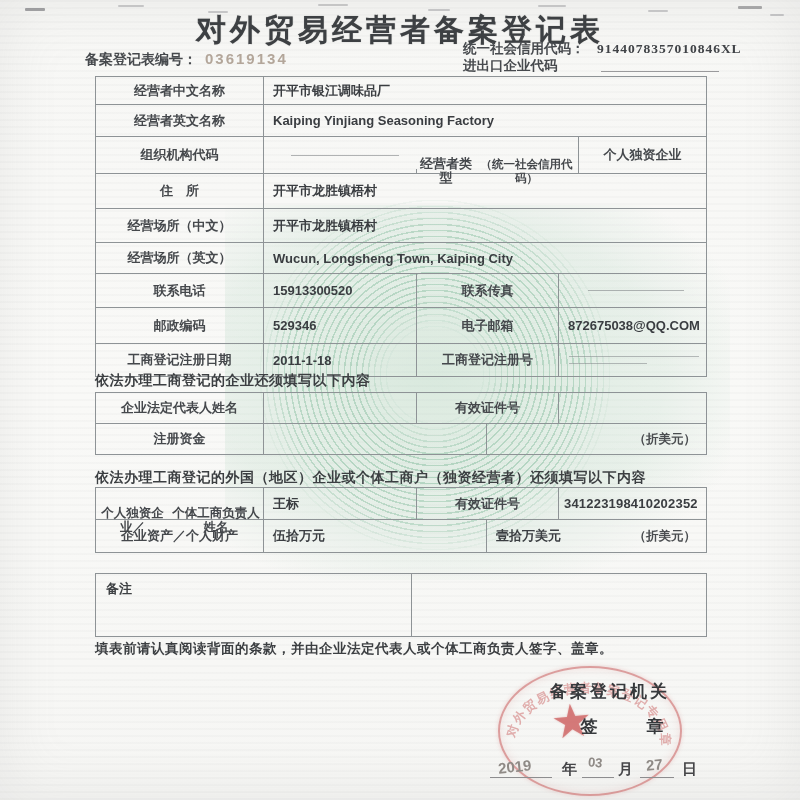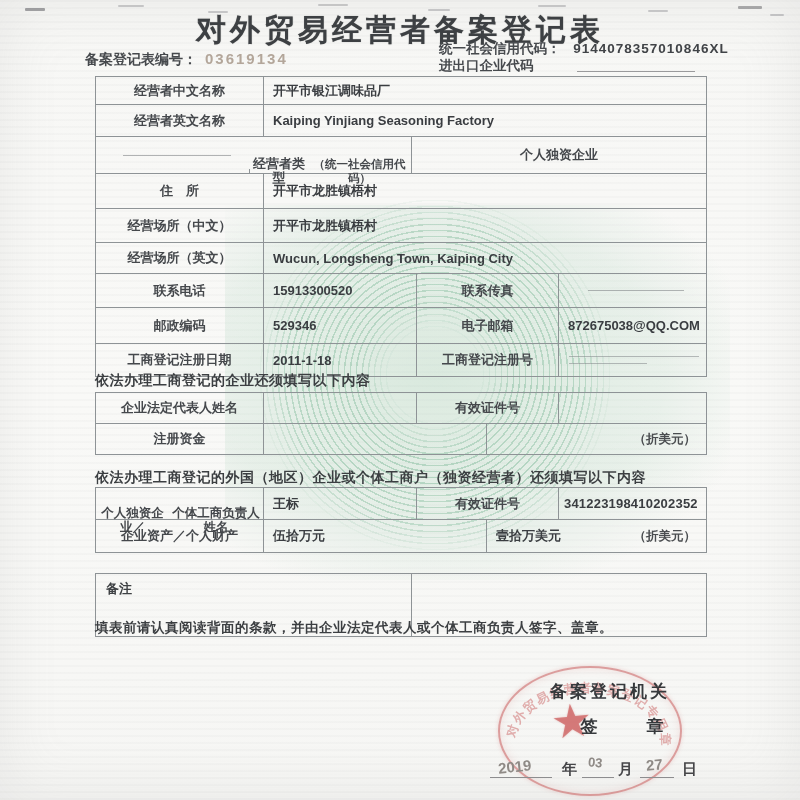--- a/index.html
+++ b/index.html
@@ -30,21 +30,21 @@
     -webkit-mask-image:radial-gradient(circle at 187px 177px, transparent 0 44px, #000 78px 148px, transparent 180px);
     mask-image:radial-gradient(circle at 187px 177px, transparent 0 44px, #000 78px 148px, transparent 180px);
     pointer-events:none;
   }
   
   .title{
     position:absolute;left:0;top:10px;width:800px;text-align:center;
     font-size:30px;font-weight:bold;letter-spacing:4px;color:#3d4043;
     text-shadow:0 0 1px rgba(60,60,60,.45);
   }
-  .codes{position:absolute;left:439px;top:41px;font-size:13.5px;font-weight:bold;color:#474a4e;line-height:15.5px;}
+  .codes{position:absolute;left:463px;top:41px;font-size:13.5px;font-weight:bold;color:#474a4e;line-height:15.5px;font-family:Liberation Serif, serif;}
   .codes .val{font-weight:bold;letter-spacing:1px;color:#404347;}
   .iecode-line{position:relative;margin-top:1px;}
   .iecode-underline{position:absolute;left:138px;top:13px;width:118px;border-bottom:1.3px solid #9a9a9c;}
   .formno{position:absolute;left:85px;top:50px;font-size:14px;font-weight:bold;color:#46494d;}
   .formno .num{color:#b3a69a;font-weight:bold;letter-spacing:2px;margin-left:8px;font-size:15px;}
   
   .tbl{position:absolute;left:95px;width:612px;border:1.2px solid #8e9396;box-sizing:border-box;background:rgba(255,255,255,.06);}
   .trow{display:flex;}
   .trow + .trow{border-top:1px solid #8e9396;}
   .cell{display:flex;align-items:center;box-sizing:border-box;font-size:13px;color:#3e4144;}
@@ -56,21 +56,21 @@
   .two-line{flex-direction:row;justify-content:center;line-height:14px;margin-top:32px;}
   .sub{font-size:11.5px;font-weight:bold;}
   .blankline{height:0;border-bottom:1.4px solid rgba(120,124,128,.55);}
   .dualline{display:flex;flex-direction:column;gap:6px;width:130px;margin-left:10px;}
   .dualline i{display:block;height:0;border-bottom:1.2px solid rgba(120,124,128,.5);}
   .note-usd{margin-left:auto;padding-right:10px;font-size:12.5px;font-weight:bold;color:#4a4d50;}
   .sec-head{position:absolute;left:95px;font-size:14px;font-weight:bold;color:#3c3f42;letter-spacing:.5px;}
   
   .remarks .cell{align-items:flex-start;padding-top:6px;}
   
-  .footer-note{position:absolute;left:95px;top:619px;font-size:13.5px;font-weight:bold;color:#3c3f42;letter-spacing:.5px;}
+  .footer-note{position:absolute;left:95px;top:640px;font-size:13.5px;font-weight:bold;color:#3c3f42;letter-spacing:.5px;}
   .authority{position:absolute;left:520px;top:680px;width:180px;text-align:center;font-size:17px;font-weight:bold;letter-spacing:3px;color:#36393c;}
   .sign{position:absolute;left:540px;top:715px;width:180px;text-align:center;font-size:17px;font-weight:bold;letter-spacing:16px;color:#36393c;}
   .date-line{position:absolute;left:490px;top:755px;width:260px;height:30px;font-size:15px;color:#4a4d50;}
   .date-line span{position:absolute;}
   .d-gray{color:#8f8a86;font-weight:bold;}
   .d-unit{font-weight:bold;color:#454548;}
   .d-ul{position:absolute;border-bottom:1.2px solid #8d8d8f;height:0;}
   
   .stamp-ellipse{
     position:absolute;left:498px;top:666px;width:180px;height:126px;border-radius:50%;
@@ -122,20 +122,21 @@
   <div class="tbl" style="top:76px;">
     <div class="trow" style="height:27px;">
       <div class="cell lab w-l1">经营者中文名称</div>
       <div class="cell val w-v2">开平市银江调味品厂</div>
     </div>
     <div class="trow" style="height:31px;">
       <div class="cell lab w-l1">经营者英文名称</div>
       <div class="cell val w-v2">Kaiping Yinjiang Seasoning Factory</div>
     </div>
     <div class="trow" style="height:36px;">
+      <div class="cell lab w-l1">组织机构代码</div>
       <div class="cell val w-v1">
           <span class="blankline" style="width:108px;margin:0 auto;"></span>
         </div>
       <div class="cell lab w-l2b two-line">
         <span>经营者类型</span>
         <span class="sub">（统一社会信用代码）</span>
       </div>
       <div class="cell lab w-v2">个人独资企业</div>
     </div>
     <div class="trow" style="height:34px;">

